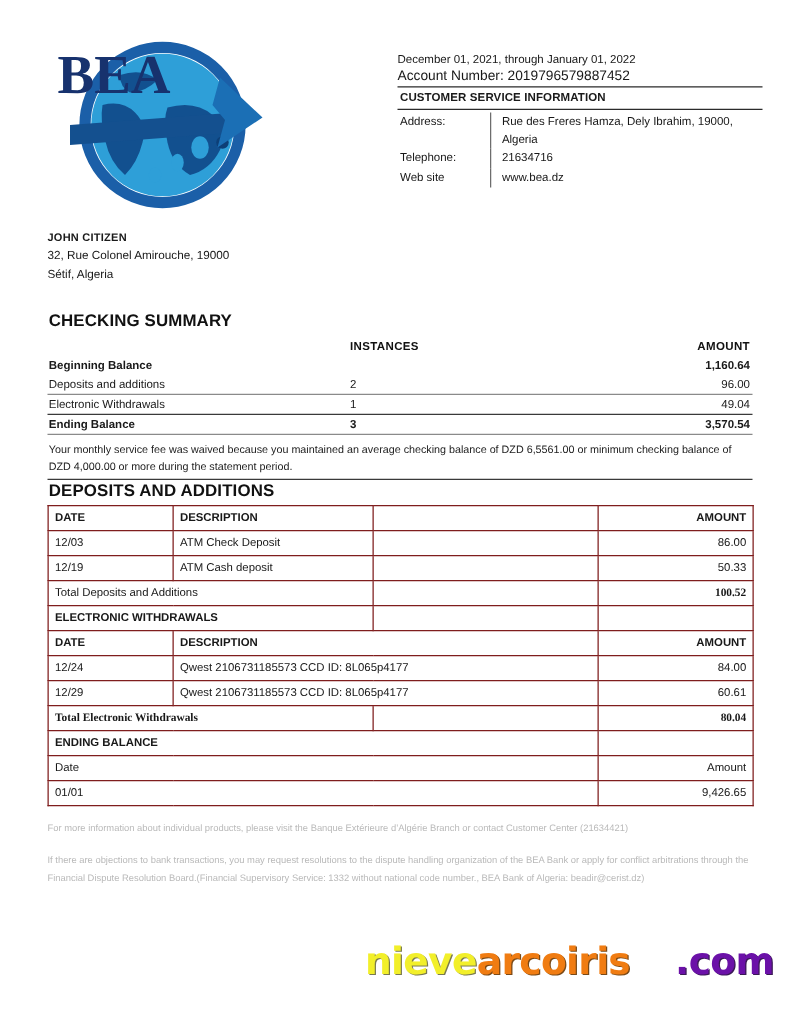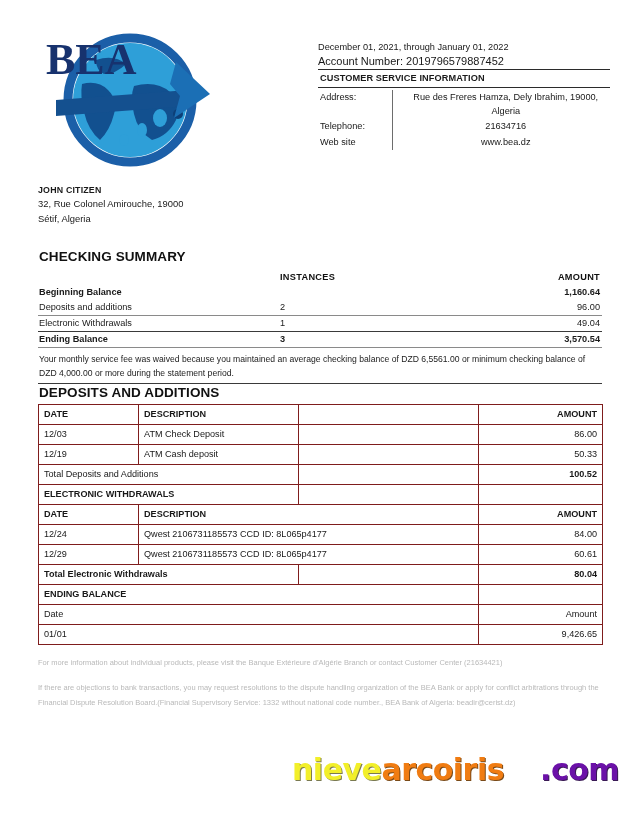--- a/index.html
+++ b/index.html
@@ -83,21 +83,20 @@
   }
   .csi-label {
     width: 74px;
     padding-left: 2px !important;
     color: #181818;
   }
   .csi-value {
     border-left: 1px solid #6d6d6d;
     padding-left: 9px !important;
     color: #181818;
-    text-align: center;
   }
 
   
   .customer {
     position: absolute;
     left: 38px;
     top: 183px;
     width: 300px;
   }
   .cust-name {
@@ -172,21 +171,21 @@
   }
   .tbl td {
     font-size: 9.1px;
     line-height: 12px;
     padding: 3.5px 5px;
     border: 1px solid #7f1d1d;
     color: #181818;
   }
   .th { font-weight: bold; }
   .right { text-align: right; }
-  .bold { font-weight: bold; }
+  .bold { font-weight: bold; font-family: Liberation Serif, serif; }
 
   .col-date { width: 100px; }
   .col-desc { width: 160px; }
   .col-mid  { width: 180px; }
   .col-amt  { width: 124px; }
 
   .sec-band td {
     font-weight: bold;
     font-size: 9.1px;
   }

